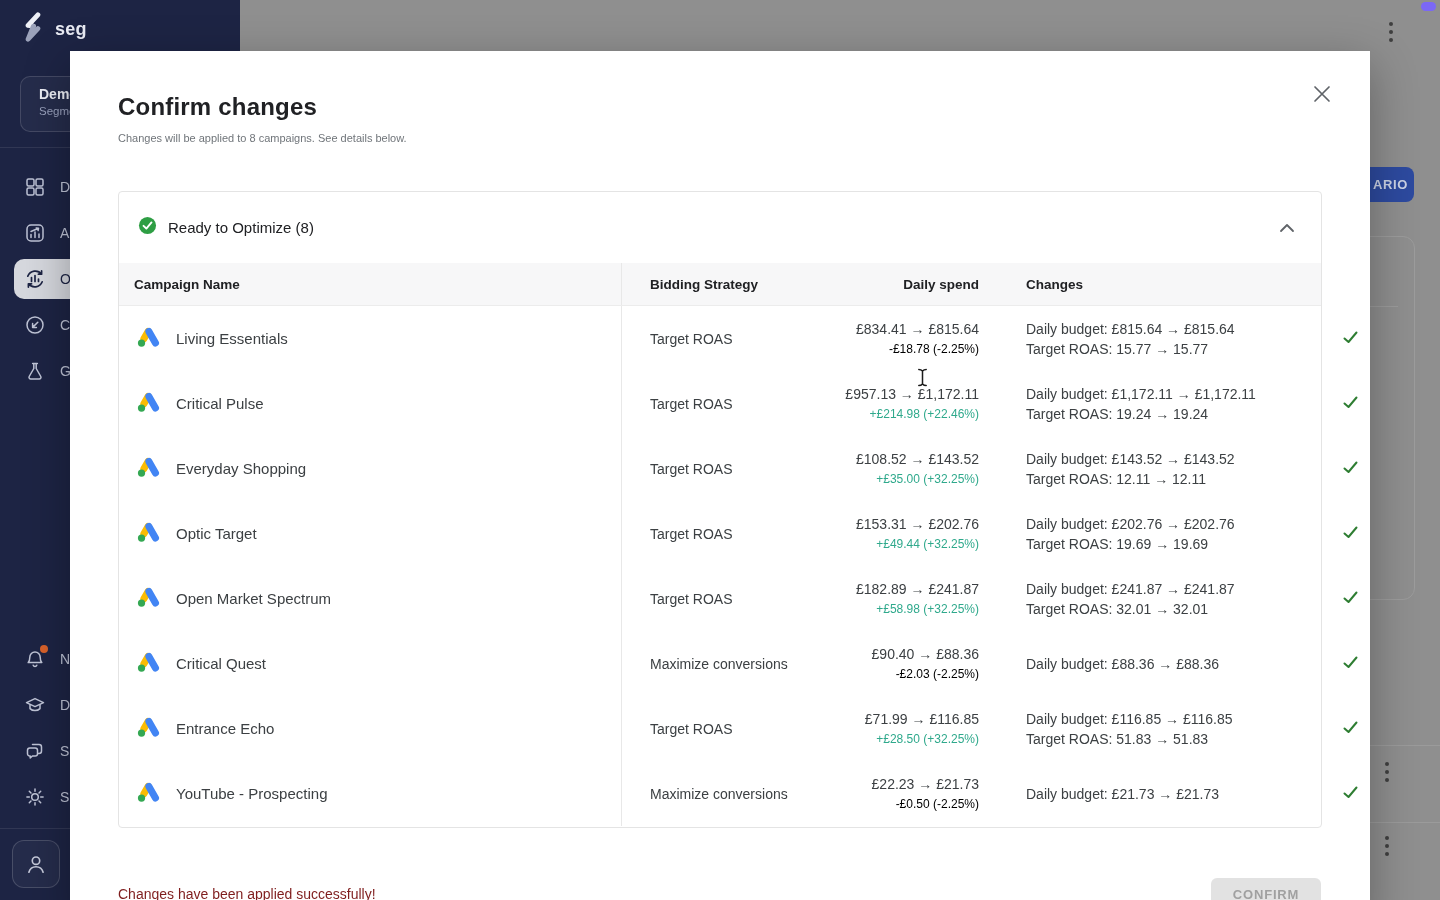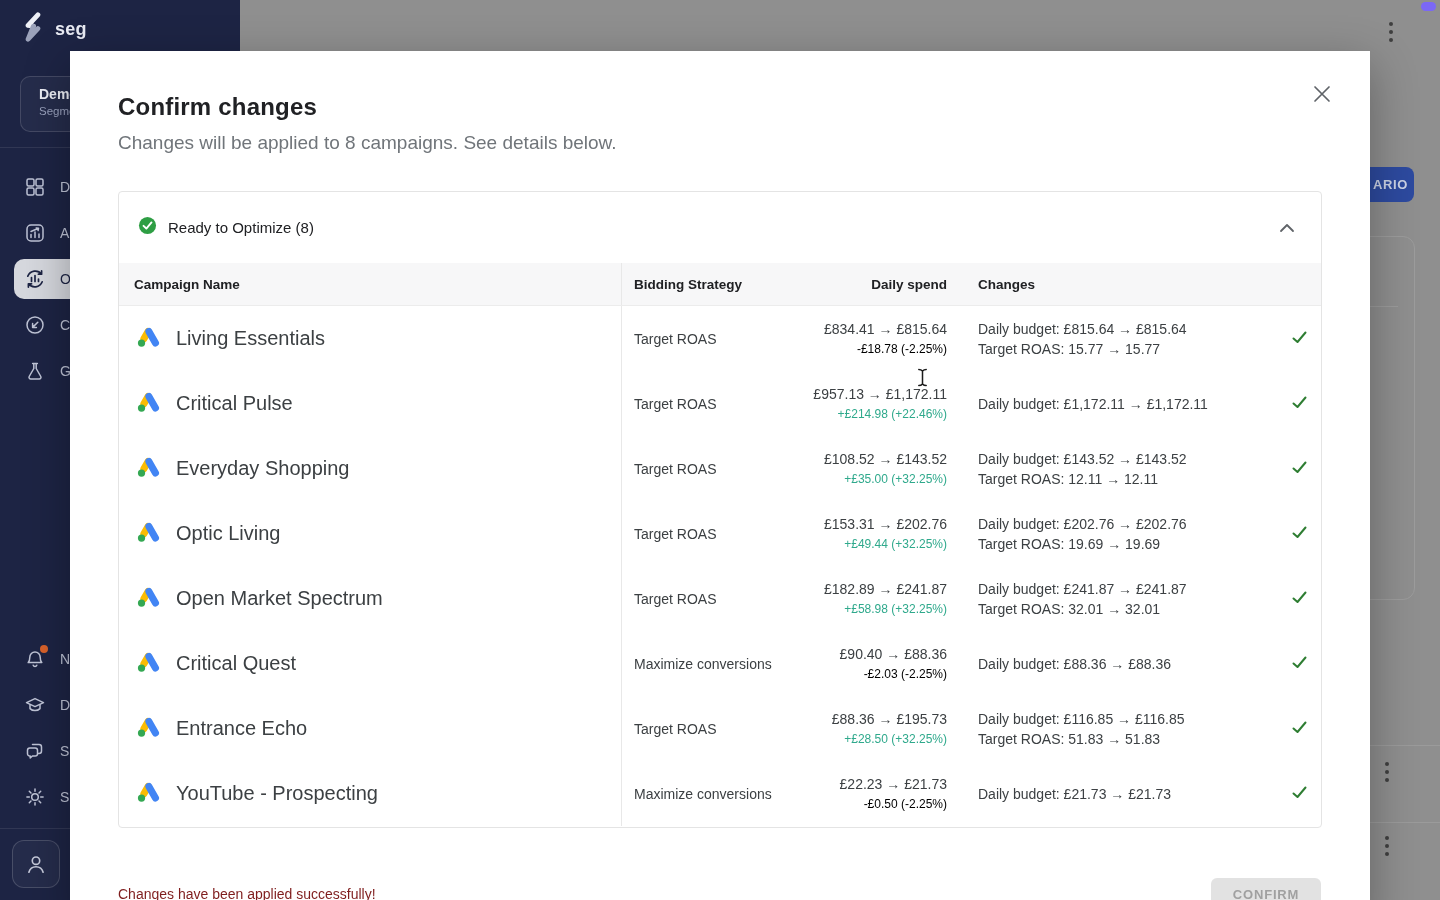--- a/index.html
+++ b/index.html
@@ -37,37 +37,37 @@
   .kebab{position:absolute;width:4px;pointer-events:auto;cursor:pointer;}
   .kebab i{display:block;width:4px;height:4px;border-radius:50%;background:#3f3f3f;margin-bottom:4px;}
   .purple-dot{position:absolute;left:1421px;top:2px;width:15px;height:9px;border-radius:5px;background:#7b68f5;}
   .bg-card{position:absolute;left:1160px;top:236px;width:255px;height:364px;border:1px solid #9c9c9c;border-radius:12px;}
   .bg-card-line{position:absolute;left:1370px;top:306px;width:28px;height:1px;background:#9c9c9c;}
   .bg-hline{position:absolute;height:1px;background:#9b9b9b;}
 
   
   .modal{position:absolute;left:70px;top:15px;width:1300px;height:874px;background:#ffffff;border-radius:0;box-shadow:0 14px 44px rgba(0,0,0,.32);z-index:10;margin-top:36px;}
   .modal-title{position:absolute;left:48px;top:42px;font-size:24px;font-weight:700;color:#202124;letter-spacing:.2px;}
-  .modal-subtitle{position:absolute;left:48px;top:81px;font-size:19px;color:#70757a;}
+  .modal-subtitle{position:absolute;left:48px;top:81px;font-size:11px;color:#70757a;}
   .close-btn{position:absolute;left:1232px;top:23px;width:40px;height:40px;border:none;background:transparent;display:flex;align-items:center;justify-content:center;cursor:pointer;border-radius:50%;}
 
   .section{position:absolute;left:48px;top:140px;width:1204px;height:637px;border:1px solid #e4e4e4;border-radius:4px;background:#fff;}
   .sec-header{height:71px;display:flex;align-items:center;padding:0 18px 0 19px;}
   .sec-title{font-size:15px;font-weight:500;color:#202124;margin-left:11px;text-align:center;}
   .sec-collapse{margin-left:auto;width:32px;height:32px;border:none;background:transparent;display:flex;align-items:center;justify-content:center;cursor:pointer;}
 
-  .grid-row{display:grid;grid-template-columns:503px 175px 150px 330px 1fr;align-items:center;}
+  .grid-row{display:grid;grid-template-columns:503px 175px 150px 330px 1fr;align-items:center;gap:16px;}
   .thead{height:43px;background:#f7f7f8;border-bottom:1px solid #ececec;font-size:13.5px;font-weight:700;color:#202124;}
   .th-name{padding-left:15px;align-self:stretch;display:flex;align-items:center;border-right:1px solid #e8e8e8;}
   .th-strategy{padding-left:12px;}
   .th-spend{text-align:right;}
   .th-changes{padding-left:31px;}
   .trow{height:65px;font-size:14.5px;color:#3c4043;}
   .cell-name{align-self:stretch;display:flex;align-items:center;gap:16px;padding-left:18px;border-right:1px solid #e8e8e8;}
-  .cell-name .cname{font-size:20px;}
+  .cell-name .cname{font-size:15px;}
   .cell-strategy{padding-left:12px;font-size:14px;}
   .cell-spend{text-align:right;line-height:20px;}
   .spend-main{font-size:14px;color:#3c4043;}
   .spend-delta{font-size:12px;}
   .spend-delta.neg{color:#000000;}
   .spend-delta.pos{color:#2fa98c;}
   .cell-changes{padding-left:31px;font-size:14px;line-height:20px;}
   .cell-status{display:flex;align-items:center;justify-content:center;}
 
   .footer-status{position:absolute;left:48px;top:813px;height:60px;display:flex;align-items:center;font-size:14px;color:#7f1d1d;}
@@ -297,20 +297,21 @@
                 </svg></span>
               <span class="cname">Critical Pulse</span>
             </div>
             <div class="cell-strategy">Target ROAS</div>
             <div class="cell-spend">
               <div class="spend-main">£957.13 → £1,172.11</div>
               <div class="spend-delta pos">+£214.98 (+22.46%)</div>
             </div>
             <div class="cell-changes">
               <div>Daily budget: £1,172.11 → £1,172.11</div>
+              <div>Target ROAS: 19.24 → 19.24</div>
             </div>
             <div class="cell-status">
               <span><svg width="19" height="19" viewBox="0 0 19 19">
                   <path d="M3.5 10.5 L7.5 14 L15.5 4.5" fill="none" stroke="#2e7d32" stroke-width="2" stroke-linecap="round" stroke-linejoin="round"></path>
                 </svg></span>
             </div>
           </div>
           <div class="grid-row trow">
             <div class="cell-name">
               <span><svg width="23" height="21" viewBox="0 0 24 22">
@@ -335,21 +336,21 @@
                 </svg></span>
             </div>
           </div>
           <div class="grid-row trow">
             <div class="cell-name">
               <span><svg width="23" height="21" viewBox="0 0 24 22">
                   <line x1="11.6" y1="4.6" x2="7.2" y2="12.4" stroke="#fbbc04" stroke-width="7.4" stroke-linecap="round"></line>
                   <line x1="12.4" y1="4.6" x2="19.3" y2="16.8" stroke="#4285f4" stroke-width="7.4" stroke-linecap="round"></line>
                   <circle cx="4.7" cy="16.8" r="3.8" fill="#34a853"></circle>
                 </svg></span>
-              <span class="cname">Optic Living</span>
+              <span class="cname">Optic Target</span>
             </div>
             <div class="cell-strategy">Target ROAS</div>
             <div class="cell-spend">
               <div class="spend-main">£153.31 → £202.76</div>
               <div class="spend-delta pos">+£49.44 (+32.25%)</div>
             </div>
             <div class="cell-changes">
               <div>Daily budget: £202.76 → £202.76</div>
               <div>Target ROAS: 19.69 → 19.69</div>
             </div>
@@ -410,21 +411,21 @@
             <div class="cell-name">
               <span><svg width="23" height="21" viewBox="0 0 24 22">
                   <line x1="11.6" y1="4.6" x2="7.2" y2="12.4" stroke="#fbbc04" stroke-width="7.4" stroke-linecap="round"></line>
                   <line x1="12.4" y1="4.6" x2="19.3" y2="16.8" stroke="#4285f4" stroke-width="7.4" stroke-linecap="round"></line>
                   <circle cx="4.7" cy="16.8" r="3.8" fill="#34a853"></circle>
                 </svg></span>
               <span class="cname">Entrance Echo</span>
             </div>
             <div class="cell-strategy">Target ROAS</div>
             <div class="cell-spend">
-              <div class="spend-main">£88.36 → £195.73</div>
+              <div class="spend-main">£71.99 → £116.85</div>
               <div class="spend-delta pos">+£28.50 (+32.25%)</div>
             </div>
             <div class="cell-changes">
               <div>Daily budget: £116.85 → £116.85</div>
               <div>Target ROAS: 51.83 → 51.83</div>
             </div>
             <div class="cell-status">
               <span><svg width="19" height="19" viewBox="0 0 19 19">
                   <path d="M3.5 10.5 L7.5 14 L15.5 4.5" fill="none" stroke="#2e7d32" stroke-width="2" stroke-linecap="round" stroke-linejoin="round"></path>
                 </svg></span>

